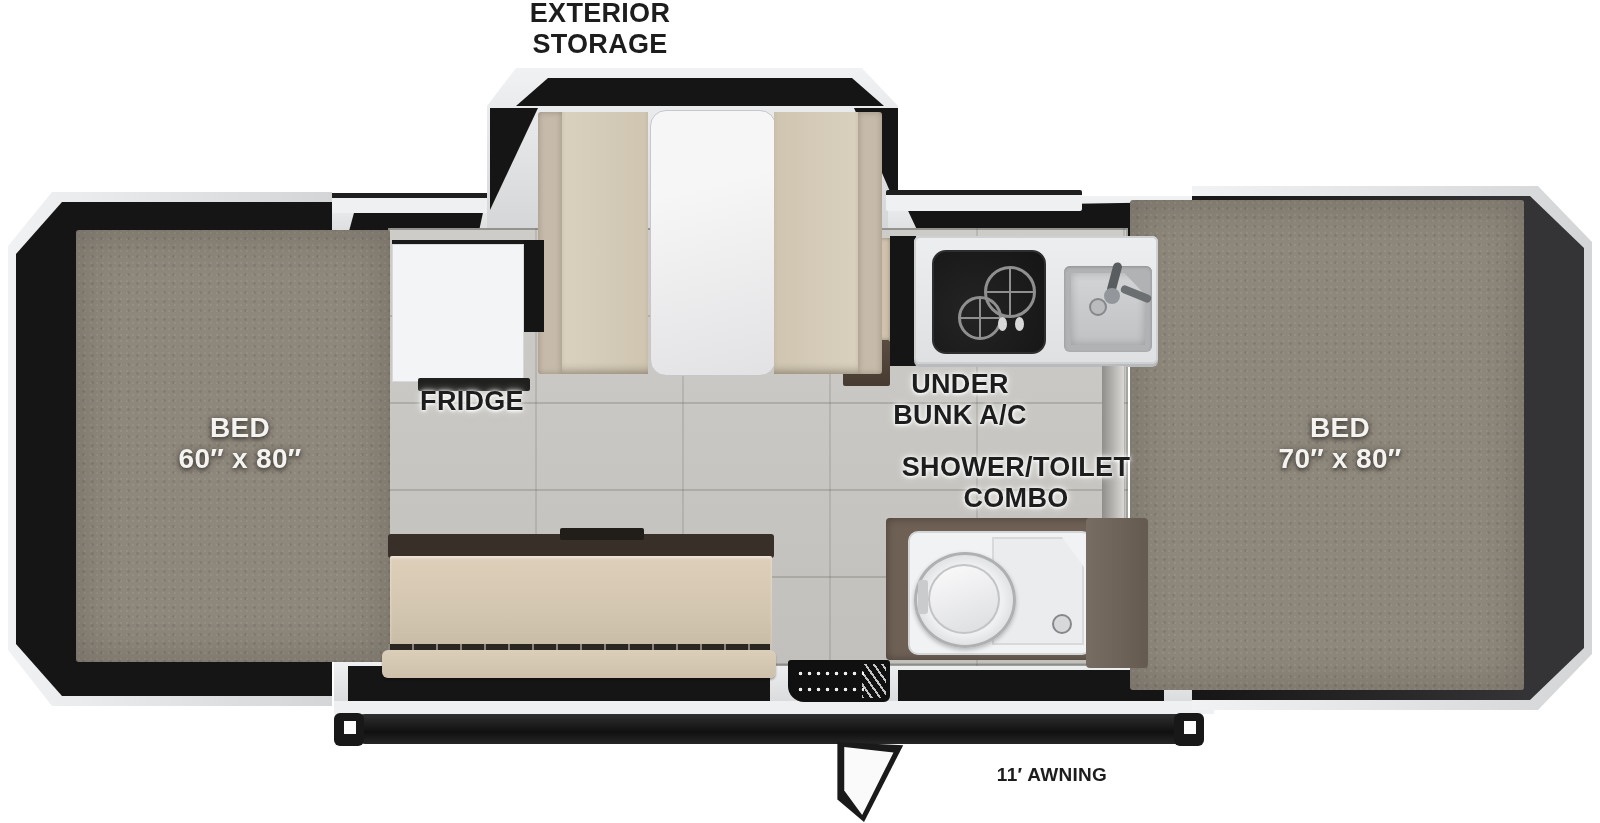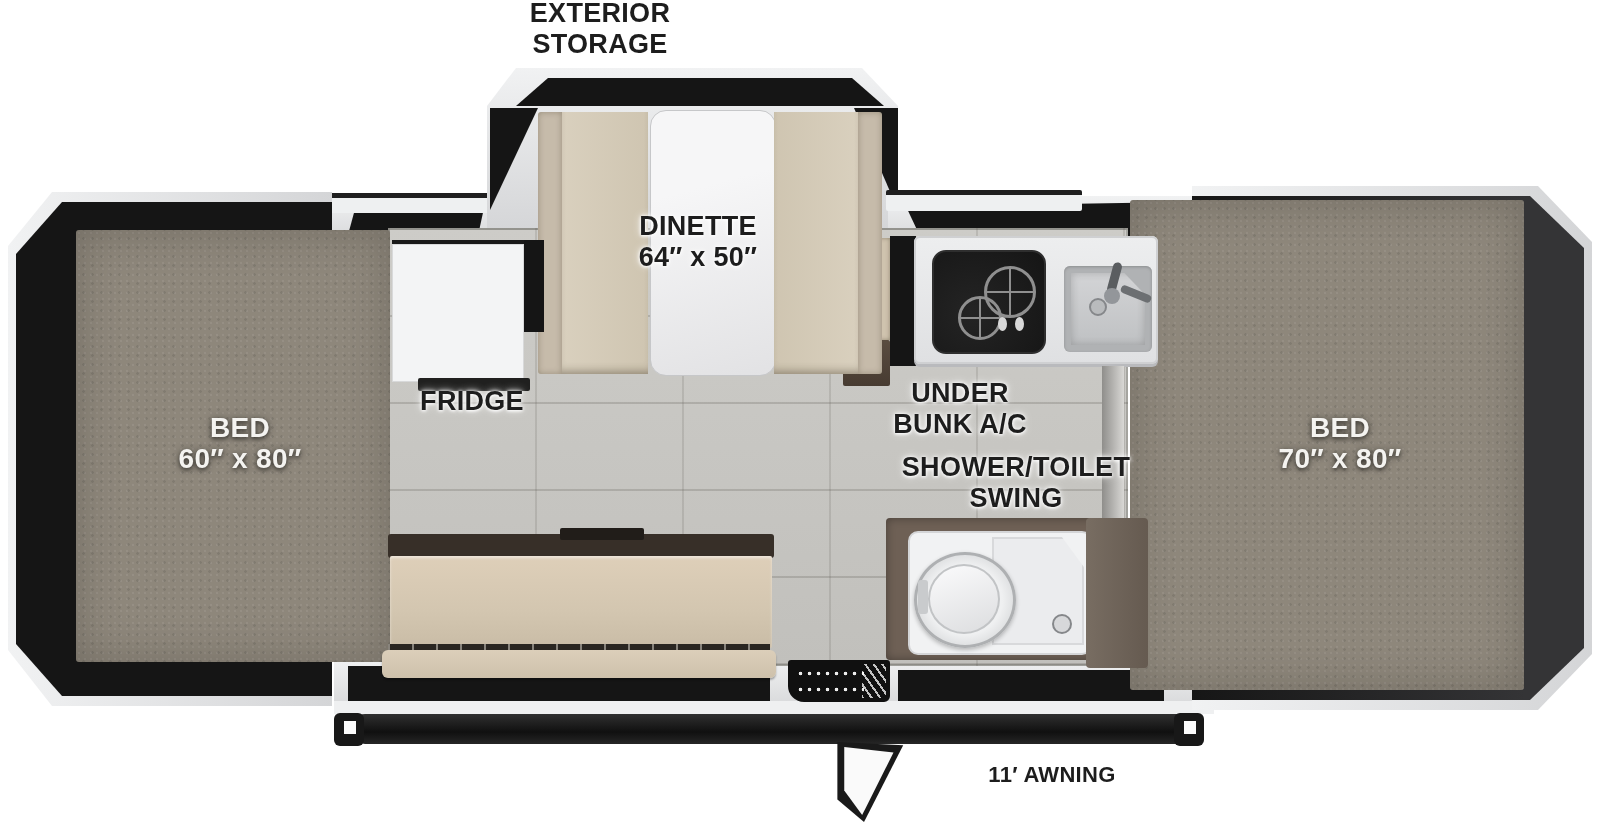--- a/index.html
+++ b/index.html
@@ -145,26 +145,24 @@
   </div>
   <div class="abs hook" style="left:1174px;top:713px;width:30px;height:33px">
     <span class="abs notch" style="left:10px;top:8px;width:12px;height:13px"></span>
   </div>
 
   <div class="abs" style="left:836px;top:742px;width:70px;height:80px;background:#1a1a1a;clip-path:polygon(2% 0,96% 4%,40% 100%,2% 72%)"></div>
   <div class="abs" style="left:842px;top:747px;width:56px;height:68px;background:#fafafa;clip-path:polygon(4% 0,92% 8%,36% 100%,4% 64%)"></div>
 
   <div class="lblB" style="left:600px;top:-2px">EXTERIOR
 STORAGE</div>
-  <div class="lblB" style="left:698px;top:211px">DINETTE
-64″ x 50″</div>
   <div class="lblB" style="left:472px;top:386px">FRIDGE</div>
-  <div class="lblB" style="left:960px;top:378px">UNDER
+  <div class="lblB" style="left:960px;top:369px">UNDER
 BUNK A/C</div>
   <div class="lblB" style="left:1016px;top:452px">SHOWER/TOILET
-SWING</div>
-  <div class="lblB" style="left:1052px;top:759px;font-size:22px">11′ AWNING</div>
+COMBO</div>
+  <div class="lblB" style="left:1052px;top:759px;font-size:19px">11′ AWNING</div>
   <div class="lblW" style="left:240px;top:412px">BED
 60″ x 80″</div>
   <div class="lblW" style="left:1340px;top:412px">BED
 70″ x 80″</div>
 
 </div>
 
 </body></html>

